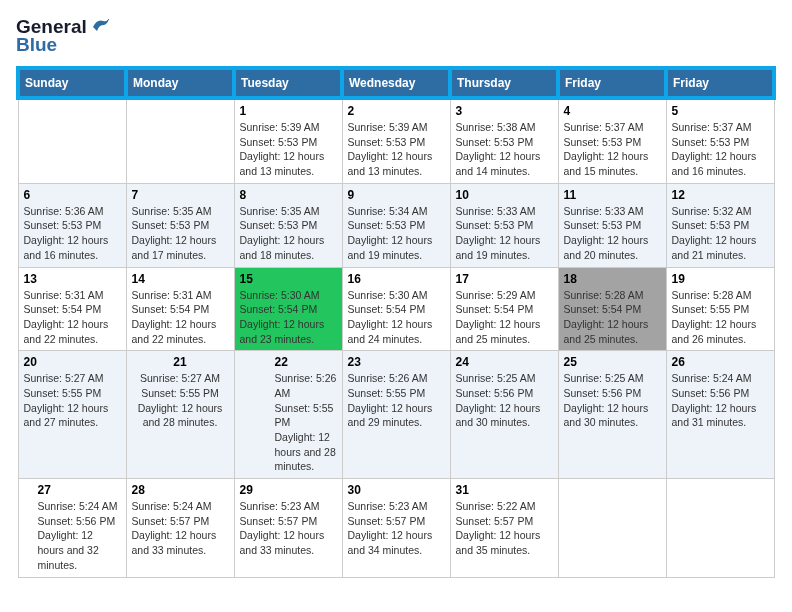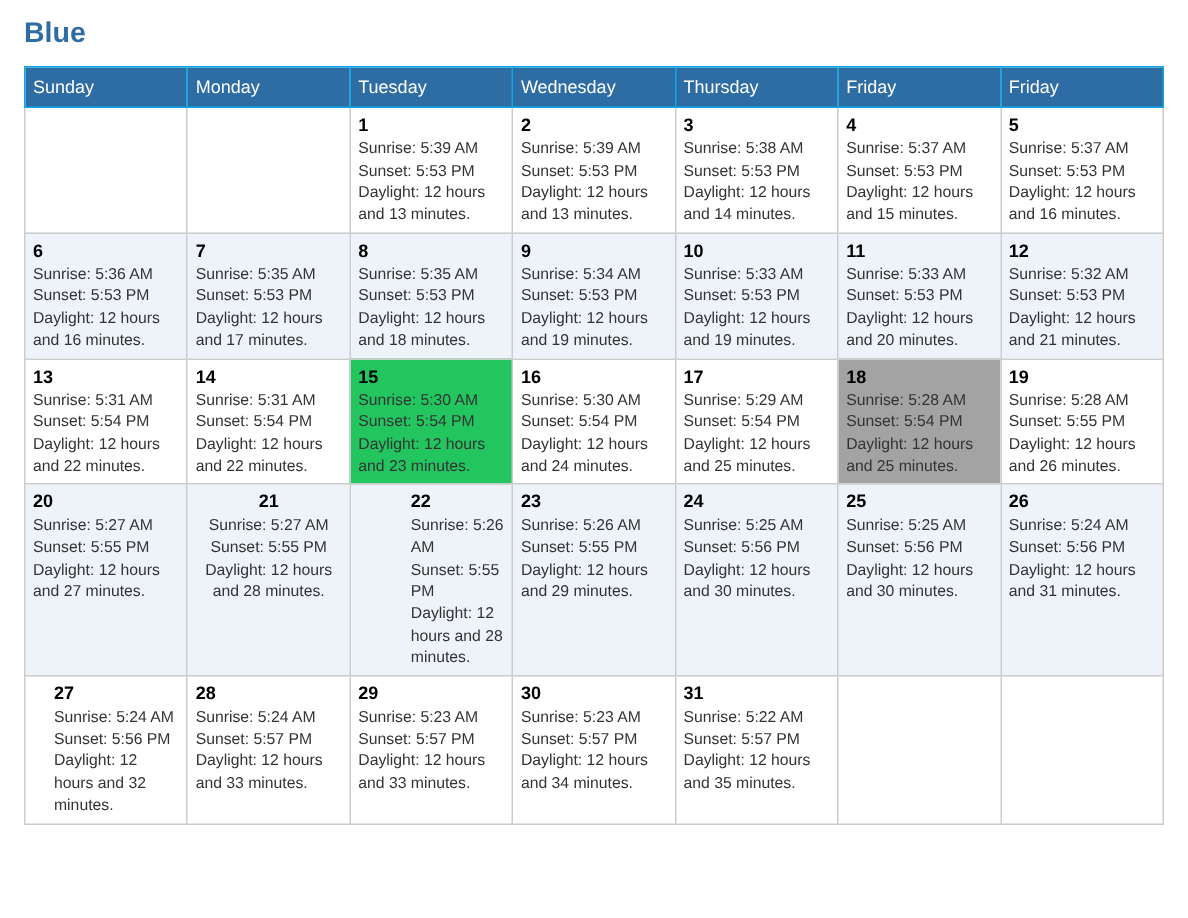--- a/index.html
+++ b/index.html
@@ -39,22 +39,22 @@
       width: 100%;
       border-collapse: collapse;
       font-size: 11px;
     }
     .calendar th {
       background-color: #2e6da4;
       color: #fff;
       text-align: left;
       padding: 6px 5px;
       font-size: 12px;
-      font-weight: normal;
-      border: 1px solid #0ea5e9;
+      font-weight: bold;
+      border: 4px solid #0ea5e9;
     }
     .calendar td {
       border: 1px solid #ccc;
       vertical-align: top;
       padding: 4px 5px;
       min-height: 80px;
       width: 107px;
     }
     .day-num {
       font-weight: bold;
@@ -78,20 +78,27 @@
     }
     .calendar thead tr th {
       background-color: #2e6da4;
     }
   </style>
 </head>
 <body>
 
 <div class="header">
   <div class="logo">
+    <div style="display:flex;align-items:center;gap:2px;">
+      <span style="font-size:19px;font-weight:bold;color:#1a1a2e;">General</span>
+      <svg width="22" height="20" viewBox="0 0 22 20">
+        <path d="M4 10 Q8 2 14 4 Q18 5 20 2 Q18 8 14 8 Q10 8 8 14 Z" fill="#2e6da4"></path>
+        <path d="M14 8 Q16 6 20 2" stroke="#2e6da4" stroke-width="1" fill="none"></path>
+      </svg>
+    </div>
     <span style="font-size:19px;font-weight:bold;color:#2e6da4;margin-top:-4px;">Blue</span>
   </div>
   <div class="title-block">
     <div class="month-title"></div>
     <div class="subtitle"></div>
   </div>
 </div>
 
 <table class="calendar">
   <thead>

